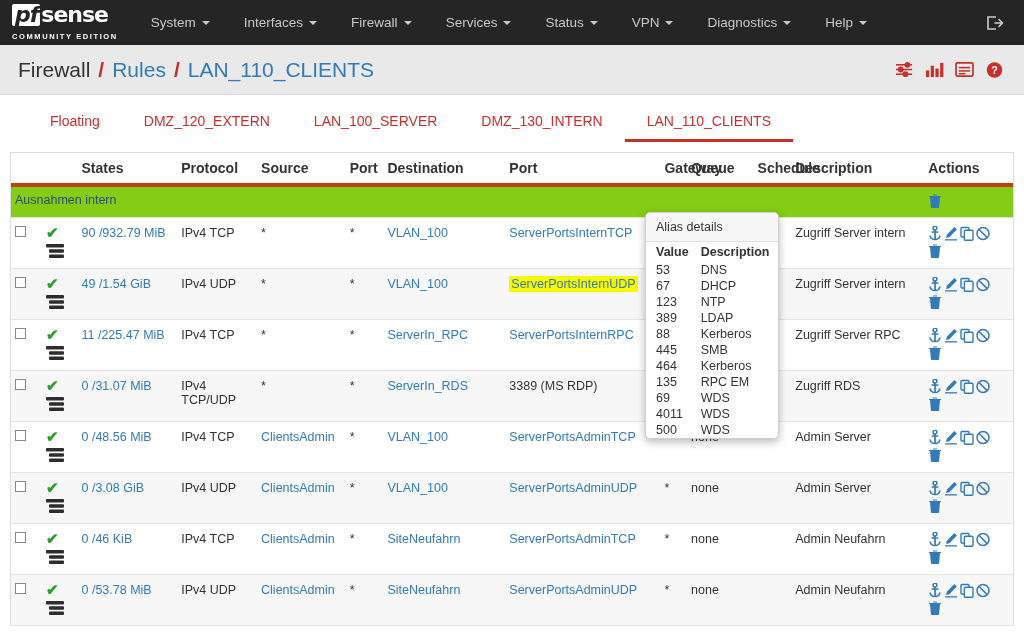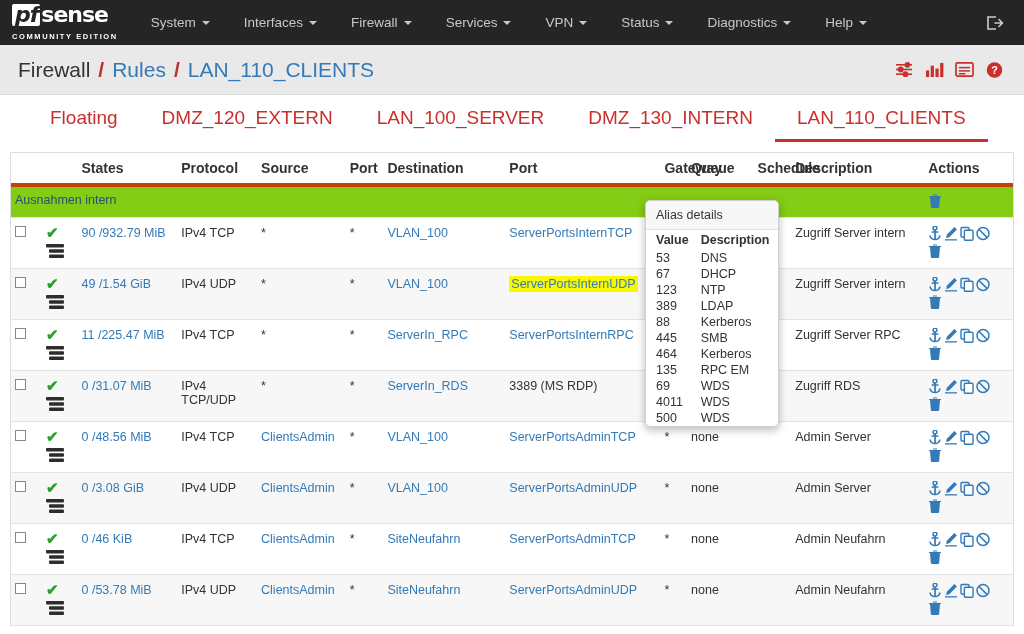--- a/index.html
+++ b/index.html
@@ -66,21 +66,21 @@
   .head-icons { margin-left:auto; display:flex; align-items:center; gap:11px; }
   .head-icons span { cursor:pointer; display:flex; align-items:center; }
 
   
   .tabs {
     display:flex; align-items:flex-end;
     padding:18px 0 0 28px; height:47px;
     background:#fff;
   }
   .tab {
-    font-size:19px; color:#c9302c; cursor:pointer;
+    font-size:14px; color:#c9302c; cursor:pointer;
     padding:0 22px 10px 22px; white-space:nowrap;
     border-bottom:3px solid transparent;
   }
   .tab.active { border-bottom-color:#c9302c; }
 
   
   .panel { margin:10px 10px 0 10px; border:1px solid #ddd; border-bottom:none; }
   .panel-head {
     background:#3c3c3c; color:#fff; font-weight:bold;
     font-size:13.5px; padding:7px 12px;
@@ -105,21 +105,21 @@
     width:11px; height:11px; border:1px solid #888;
     background:#fff; display:inline-block; cursor:pointer;
   }
   .chk-pass { color:#2ca02c; font-size:15px; font-weight:bold; line-height:13px; }
   .stack-ico { display:block; margin-top:3px; }
   .act-icons { display:flex; flex-wrap:wrap; gap:2px; color:#337ab7; max-width:70px; }
   .act-icons span { cursor:pointer; display:inline-flex; }
 
   
   .alias-pop {
-    position:absolute; left:645px; top:200px; width:134px;
+    position:absolute; left:645px; top:212px; width:134px;
     background:#fff; border:1px solid #cfcfcf; border-radius:5px;
     box-shadow:0 3px 9px rgba(0,0,0,.28); z-index:50;
     font-size:12.5px; overflow:hidden;
   }
   .alias-pop-title {
     background:#f7f7f7; border-bottom:1px solid #e0e0e0;
     padding:7px 10px; color:#333; font-size:12.5px;
   }
   .alias-pop table { width:100%; border-collapse:collapse; }
   .alias-pop th {
@@ -151,25 +151,25 @@
       </div>
     <div class="nav-item">
         <span>Firewall</span>
         <i class="caret"></i>
       </div>
     <div class="nav-item">
         <span>Services</span>
         <i class="caret"></i>
       </div>
     <div class="nav-item">
-        <span>VPN</span>
+        <span>Status</span>
         <i class="caret"></i>
       </div>
     <div class="nav-item">
-        <span>Status</span>
+        <span>VPN</span>
         <i class="caret"></i>
       </div>
     <div class="nav-item">
         <span>Diagnostics</span>
         <i class="caret"></i>
       </div>
     <div class="nav-item">
         <span>Help</span>
         <i class="caret"></i>
       </div>

